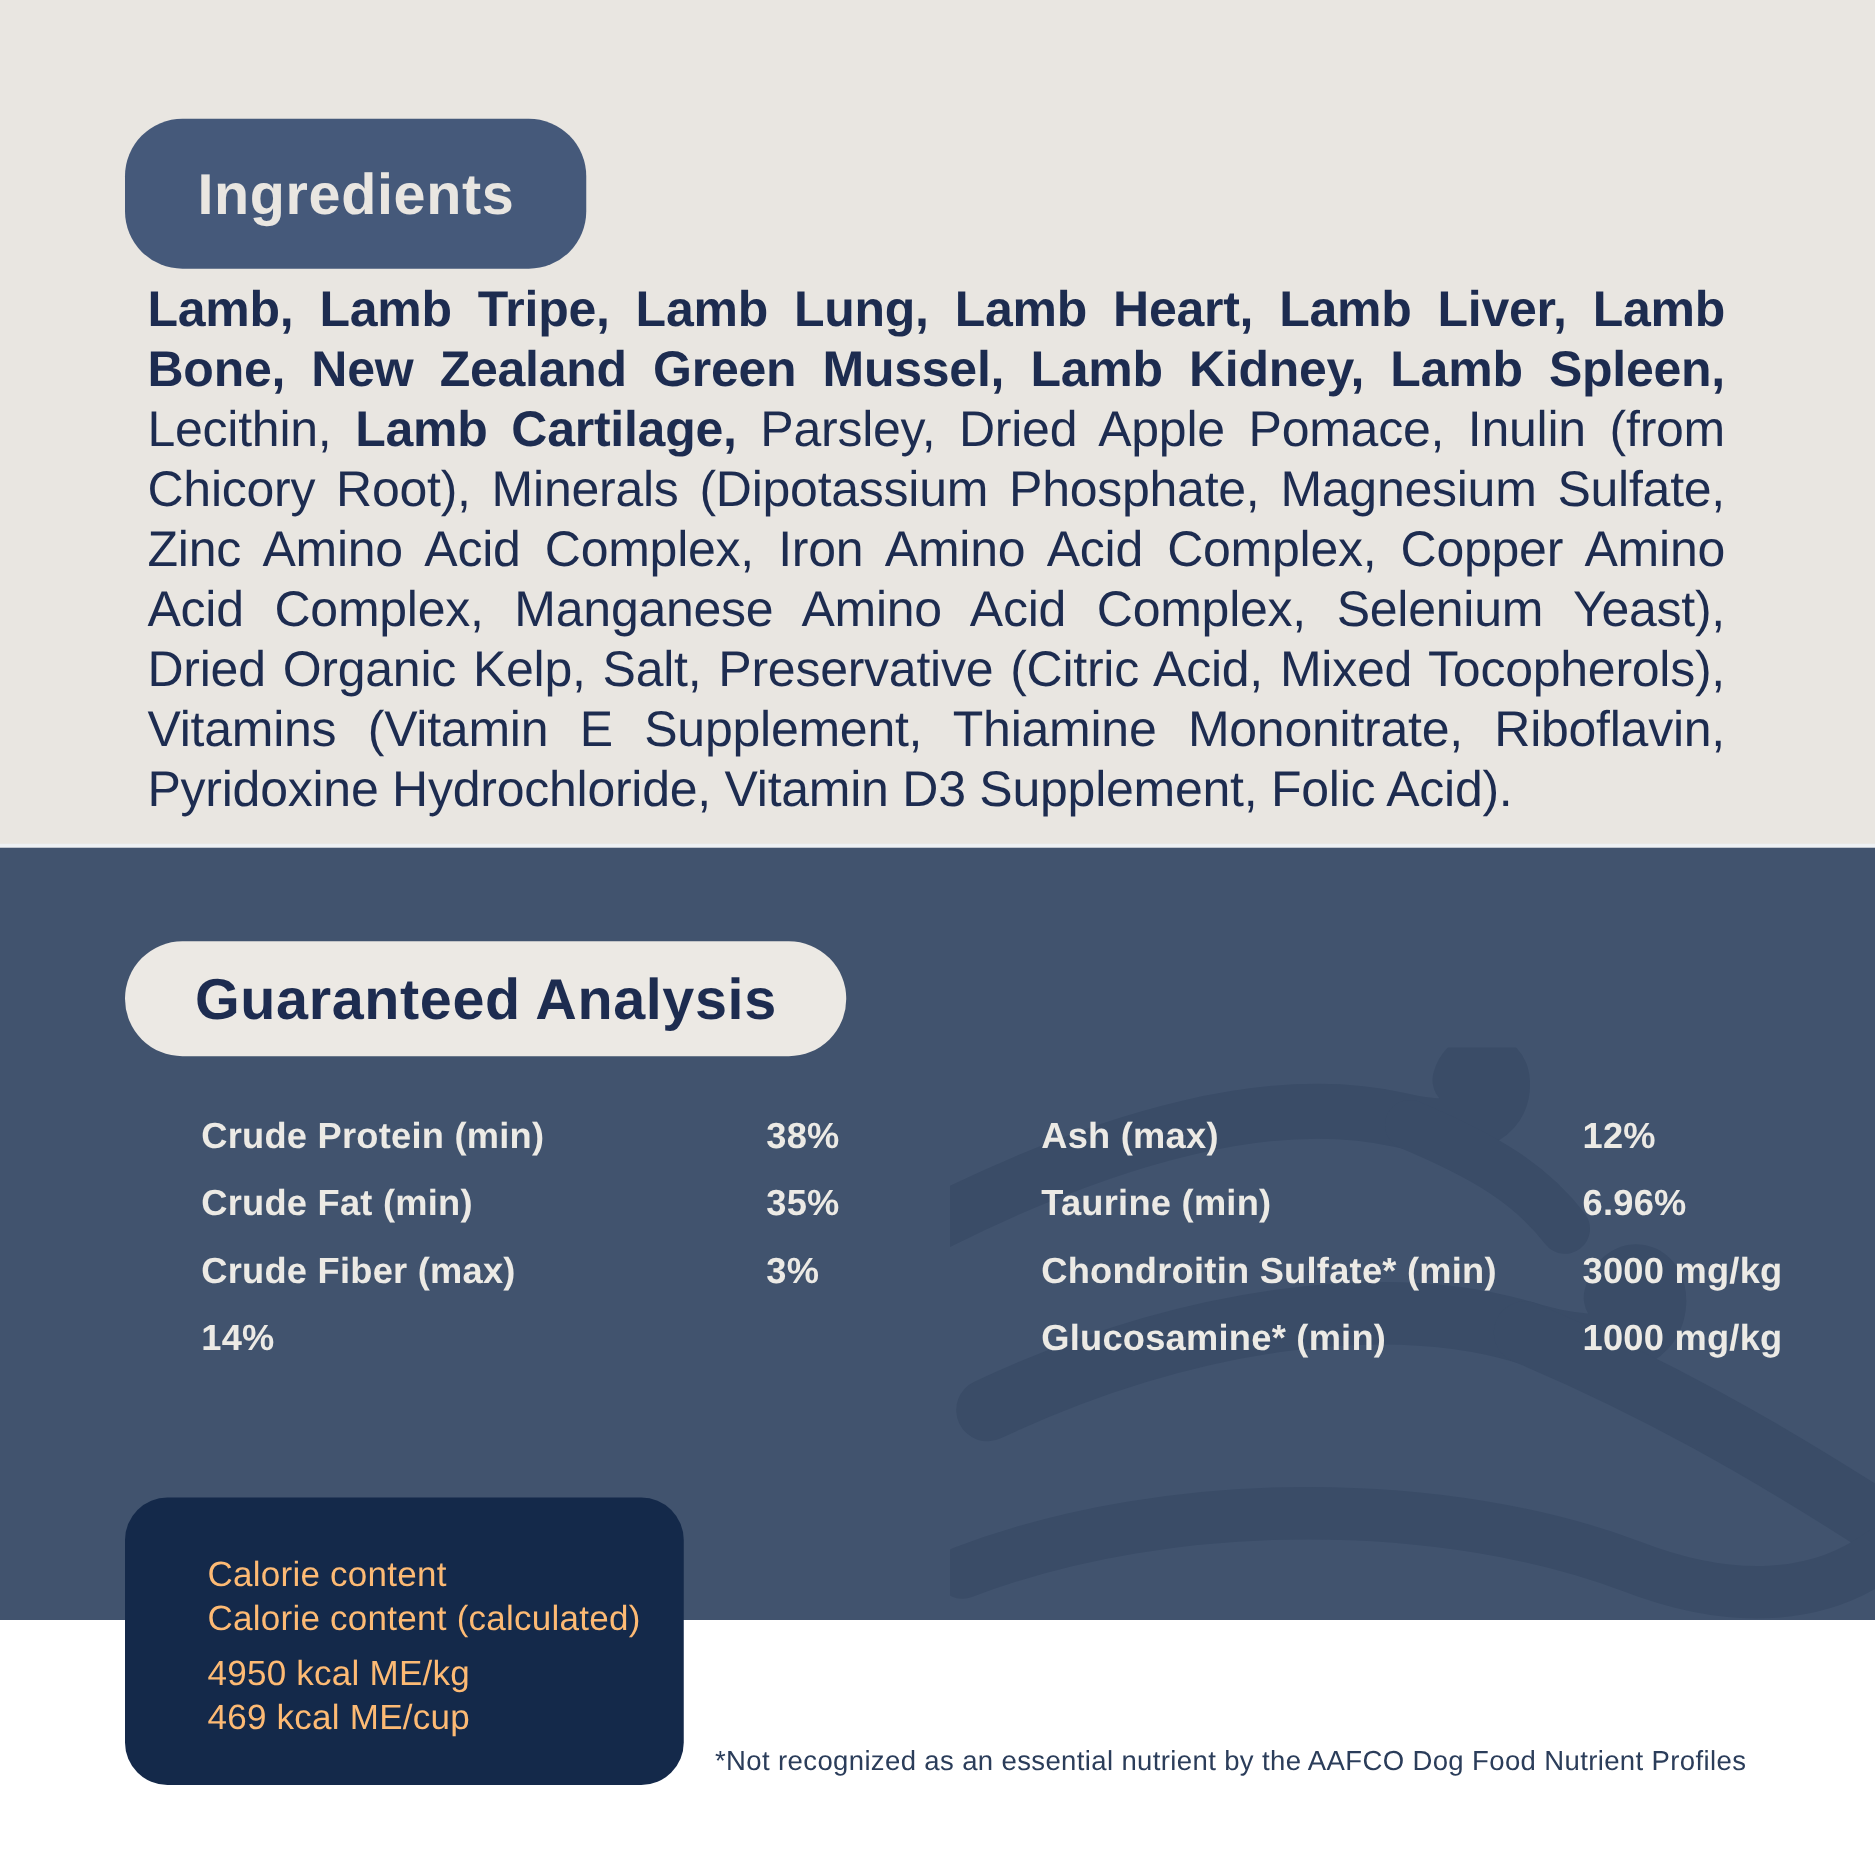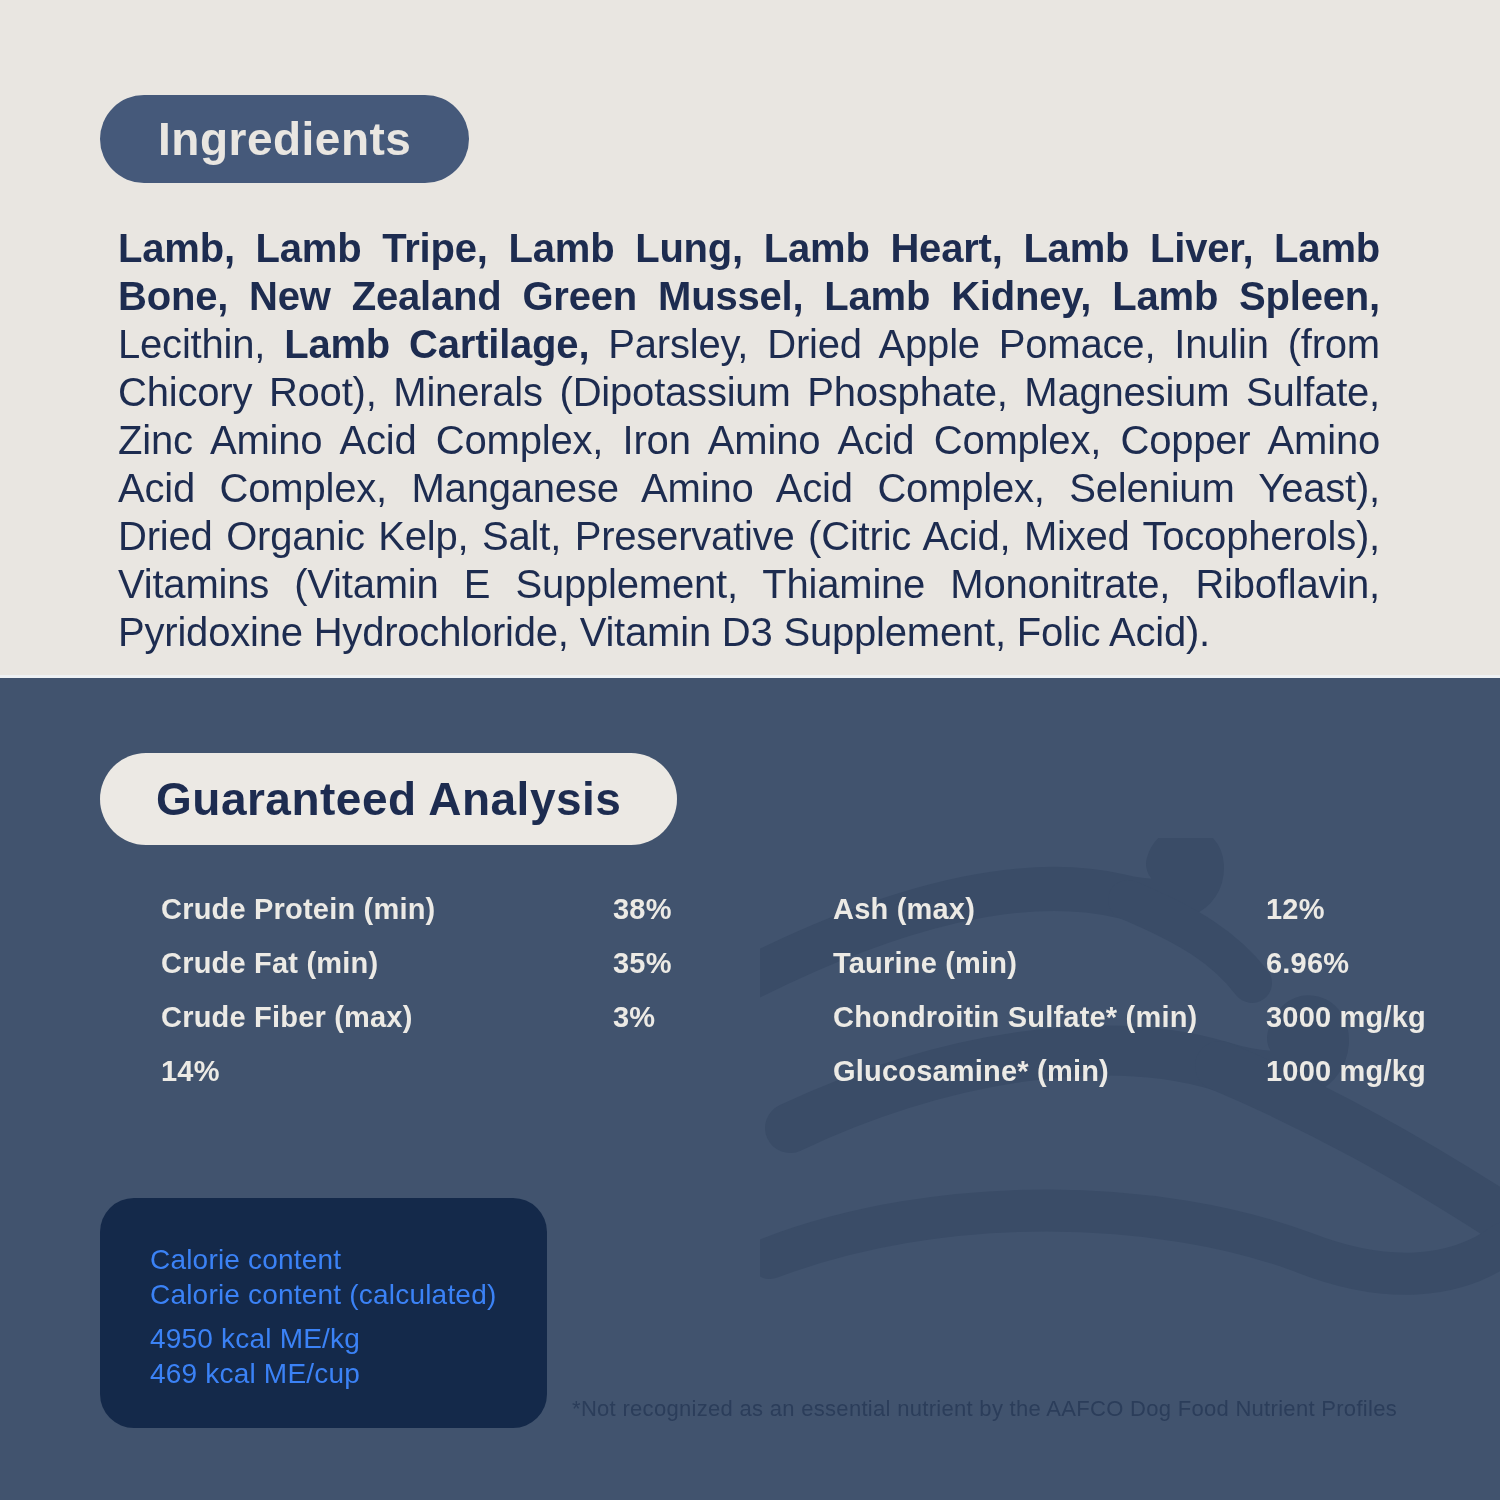--- a/index.html
+++ b/index.html
@@ -25,36 +25,36 @@
   
   .ingredients-section{
     position:absolute;left:0;top:0;width:1500px;height:678px;
     background:var(--cream);
   }
   .pill{
     position:absolute;display:flex;align-items:center;justify-content:center;
     font-weight:bold;letter-spacing:.5px;
   }
   .pill-ingredients{
-    left:100px;top:95px;height:88px;padding:0 58px;
+    left:100px;top:95px;height:88px;padding:16px 58px;
     background:var(--pill-blue);border-radius:46px;
     color:var(--cream);font-size:46px;
   }
   .ingredients-text{
     position:absolute;left:118px;top:224px;width:1262px;
     font-size:40px;line-height:48px;letter-spacing:-0.2px;
     color:var(--navy);
     text-align:justify;text-align-last:left;
     margin:0;
   }
   .ingredients-text b{font-weight:bold;}
 
   
   .analysis-section{
-    position:absolute;left:0;top:678px;width:1500px;height:822px;
+    position:absolute;left:0;top:678px;width:1500px;height:618px;
     background:var(--blue);
   }
   .section-divider{
     position:absolute;left:0;top:-3px;width:100%;height:3px;
     background:rgba(238,242,247,.85);
   }
   .swoosh{position:absolute;left:760px;top:160px;width:740px;height:500px;pointer-events:none;}
   .pill-analysis{
     left:100px;top:75px;height:92px;padding:0 56px;
     background:#ece9e4;border-radius:48px;
@@ -66,22 +66,22 @@
   .ga-row{display:grid;height:54px;align-items:start;}
   .ga-col-left .ga-row{grid-template-columns:452px auto;}
   .ga-col-right .ga-row{grid-template-columns:433px auto;}
   .ga-row span{
     color:var(--table-text);font-weight:bold;font-size:29px;line-height:34px;
     letter-spacing:.2px;white-space:nowrap;
   }
   .calorie-box{
     position:absolute;left:100px;top:520px;width:447px;height:230px;
     background:var(--box-navy);border-radius:34px;
-    box-sizing:border-box;padding:44px 20px 0 50px;
-    color:#3b82f6;font-size:28px;line-height:35px;letter-spacing:.2px;
+    box-sizing:border-box;padding:44px 20px 0 66px;
+    color:#fdba74;font-size:28px;line-height:35px;letter-spacing:.2px;
   }
   .calorie-box .grp2{margin-top:9px;}
   .footnote{
     position:absolute;right:103px;top:718px;
     color:var(--footnote);font-size:22px;letter-spacing:.3px;
     white-space:nowrap;
   }
 </style>
 </head>
 <body>

